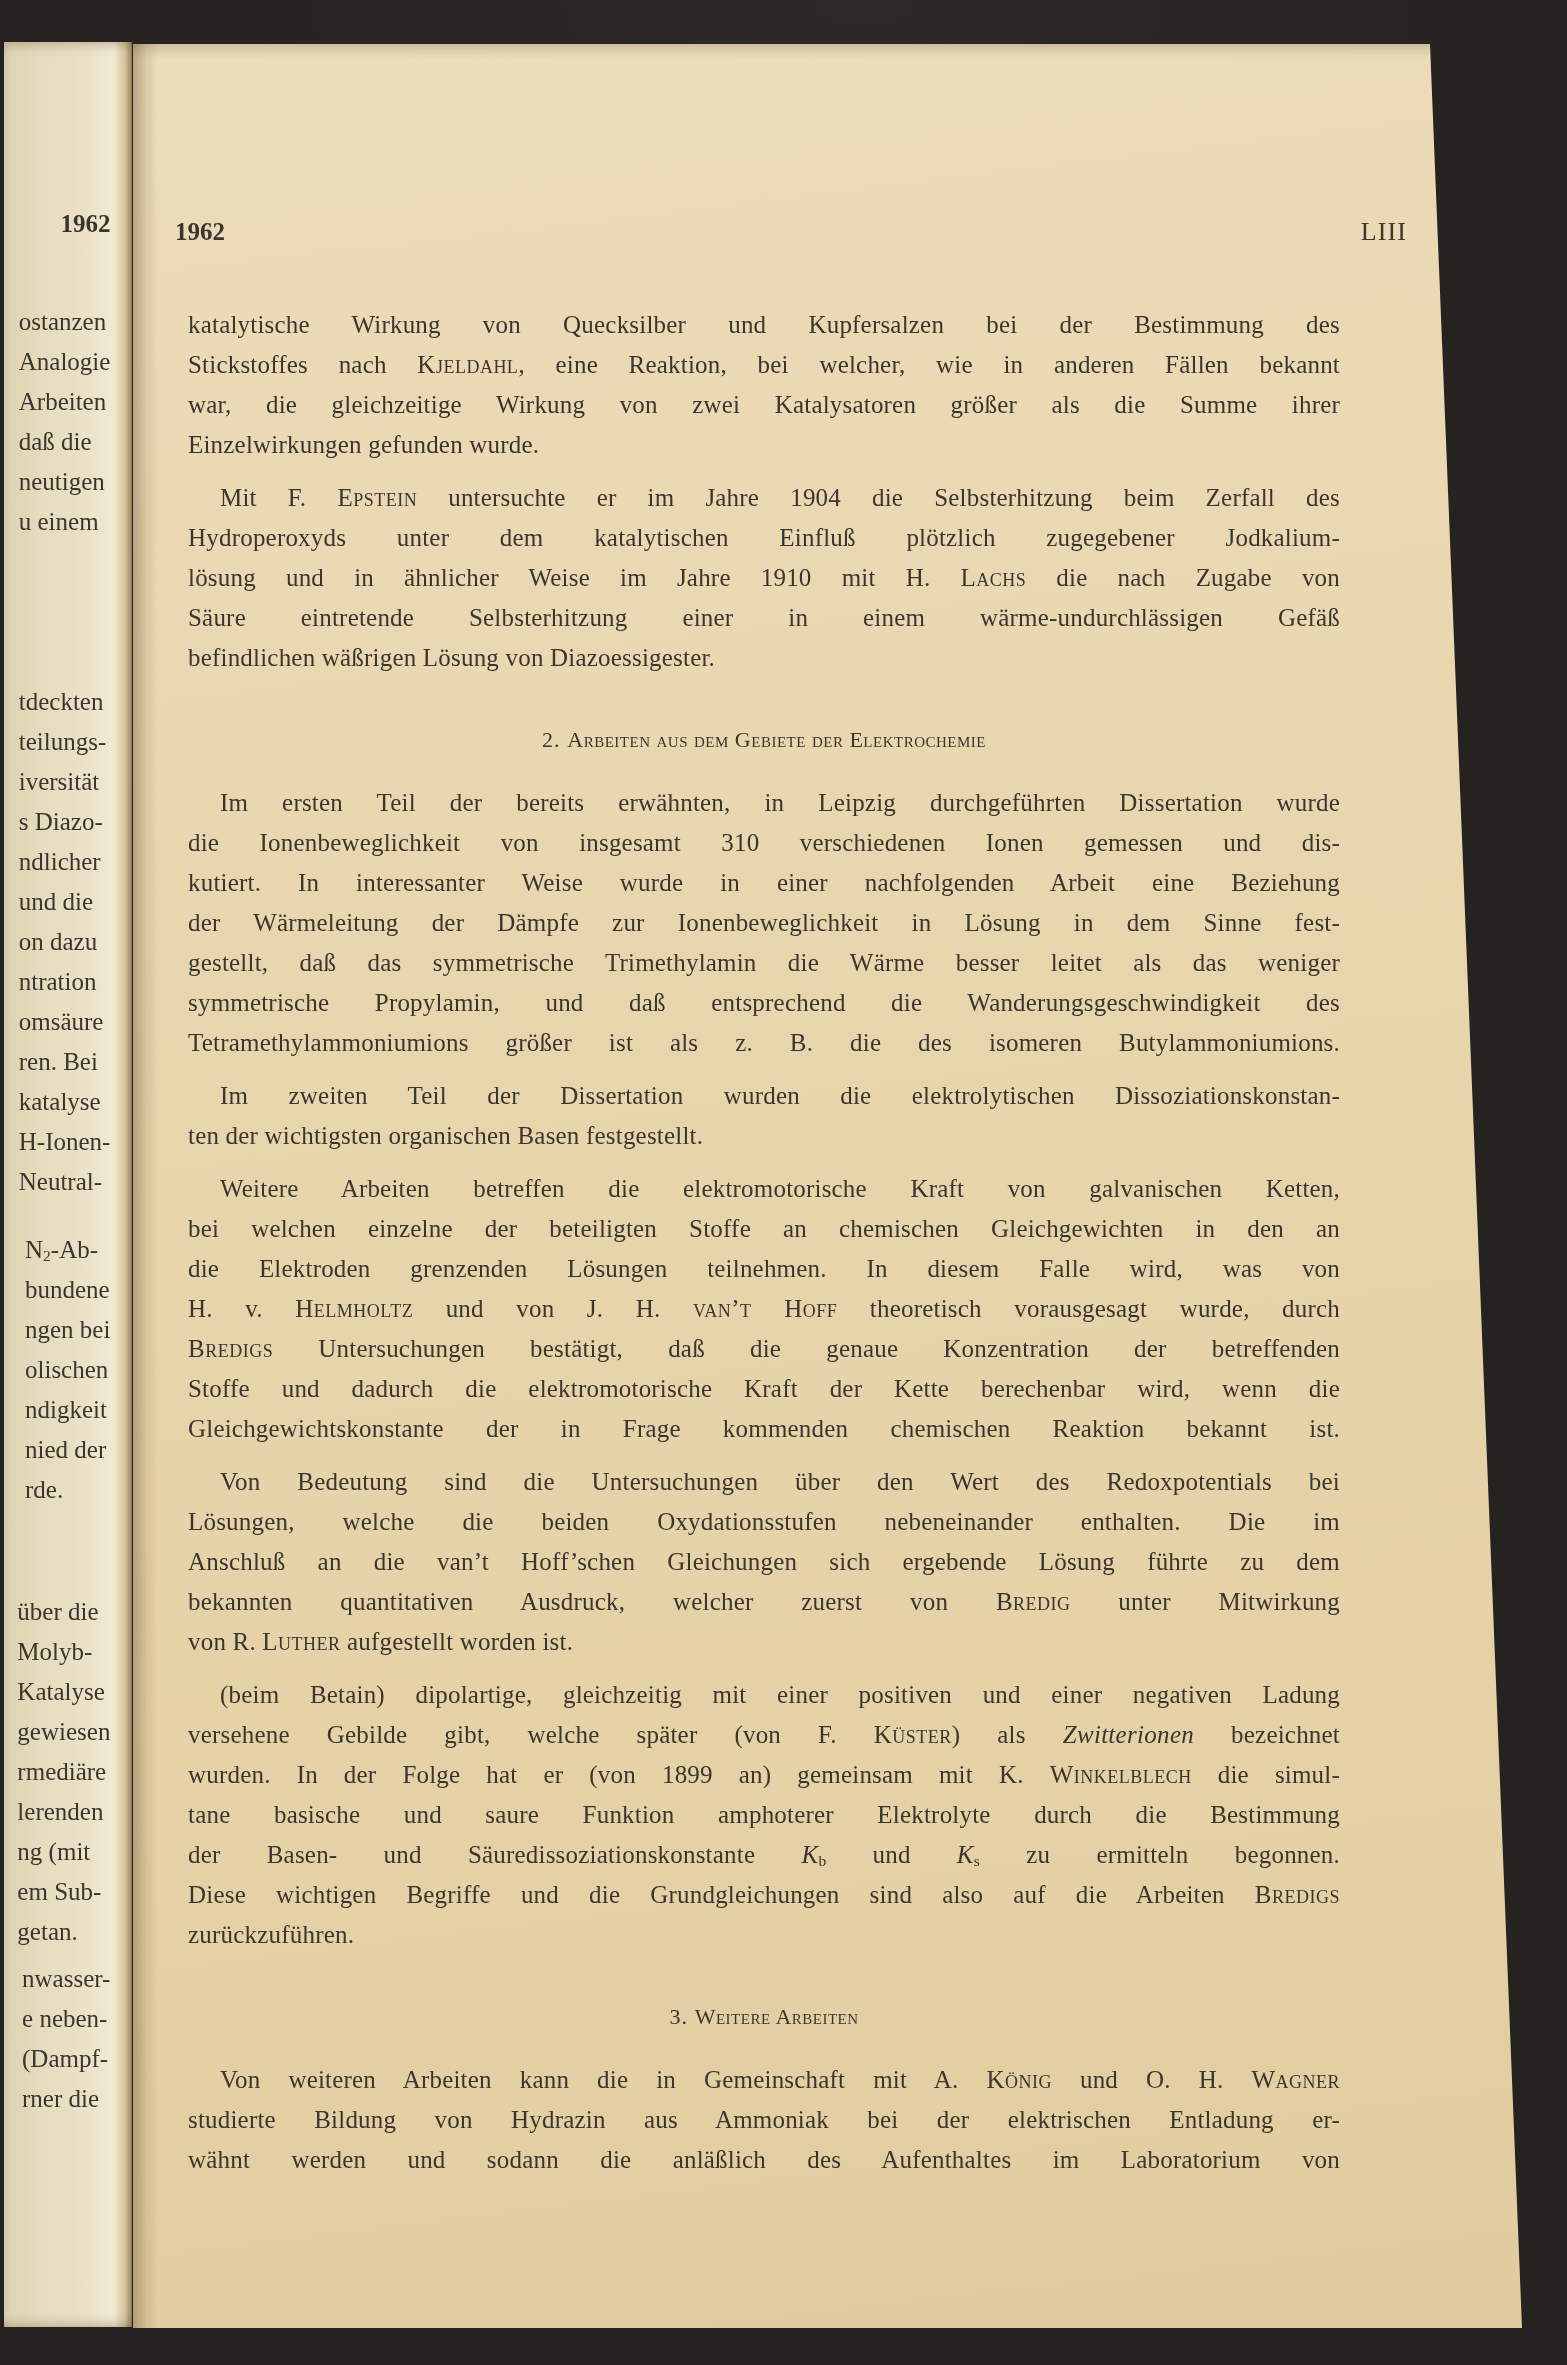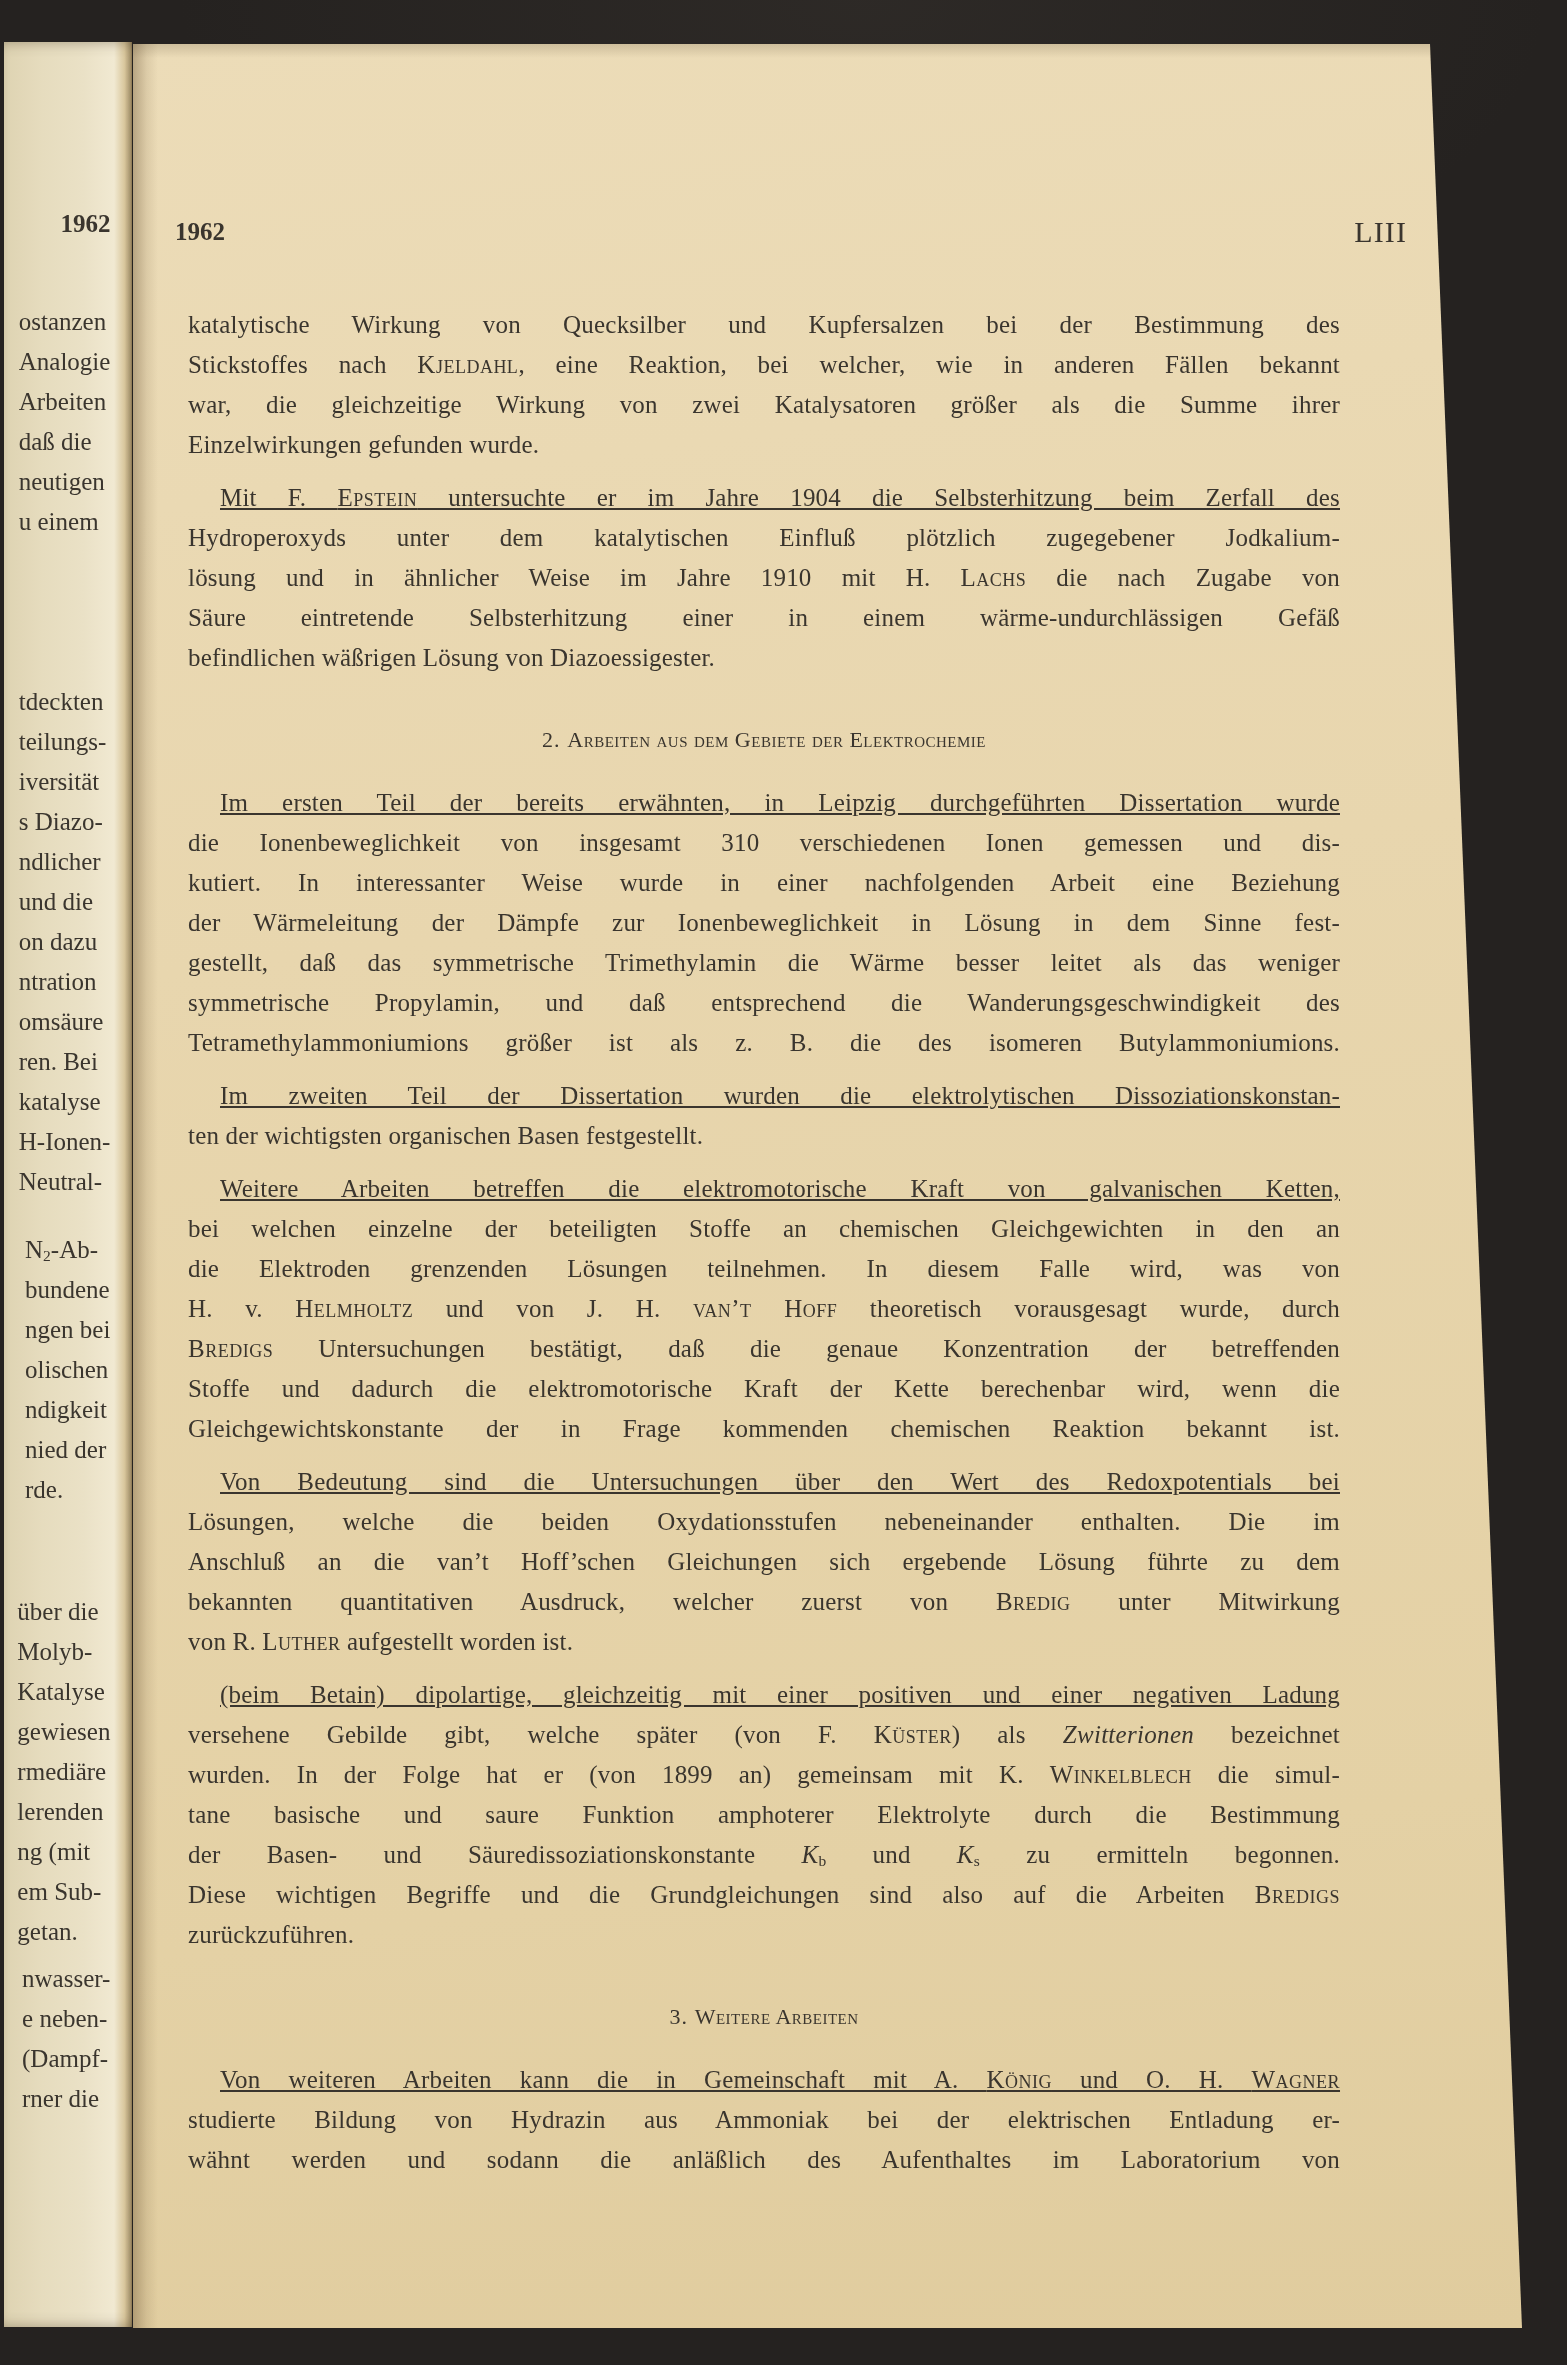--- a/index.html
+++ b/index.html
@@ -41,32 +41,32 @@
     content:"";position:absolute;left:0;top:0;right:0;height:14px;
     background:linear-gradient(rgba(70,55,30,.18), rgba(70,55,30,0));
   }
 
   .running-head{
     margin:173px 87px 0 42px;
     height:40px;display:flex;justify-content:space-between;align-items:flex-start;
     color:#3a352e;
   }
   .rh-year{font-size:25px;line-height:29px;font-weight:bold;}
-  .rh-folio{font-size:30px;line-height:29px;letter-spacing:1.1px;padding-right:28px;}
+  .rh-folio{font-size:26px;line-height:29px;letter-spacing:1.1px;padding-right:28px;}
 
   .page-body{margin:48px 87px 0 42px;width:1178px;color:#3a352e;}
 
   .para{margin:13px;}
   .line{
     font-size:25px;line-height:40px;letter-spacing:0.2px;
     text-align:justify;text-align-last:justify;
     white-space:normal;
   }
   .line.end{text-align-last:left;}
-  .para.indent .line:first-child{text-indent:32px;text-decoration:underline;}
+  .para.indent .line:first-child{text-indent:32px;}
 
   .heading{
     font-size:22px;line-height:40px;
     margin:42px 0 23px;
     text-align:center;text-align-last:center;
     letter-spacing:1.1px;color:#3a352e;
   }
 
   .sc{font-variant:small-caps;letter-spacing:0.5px;}
   em{font-style:italic;letter-spacing:0.3px;}

